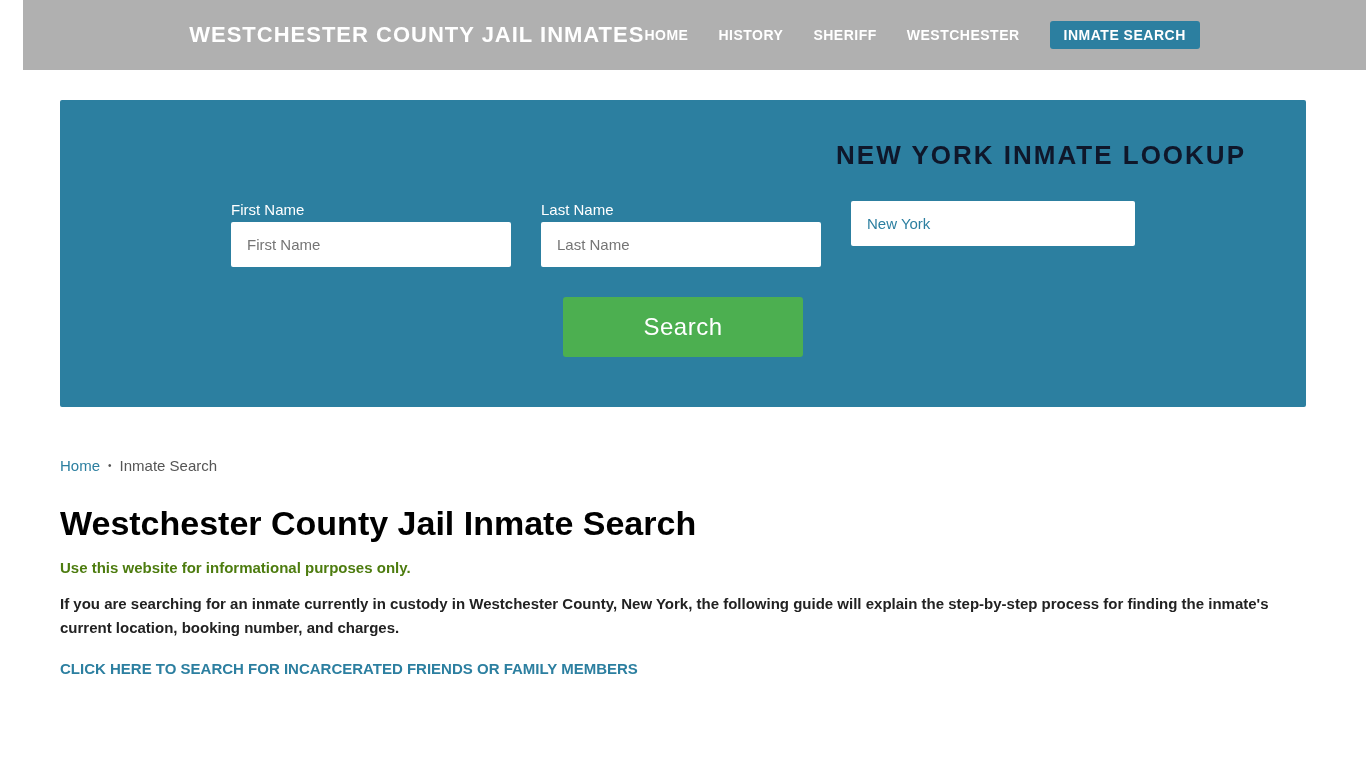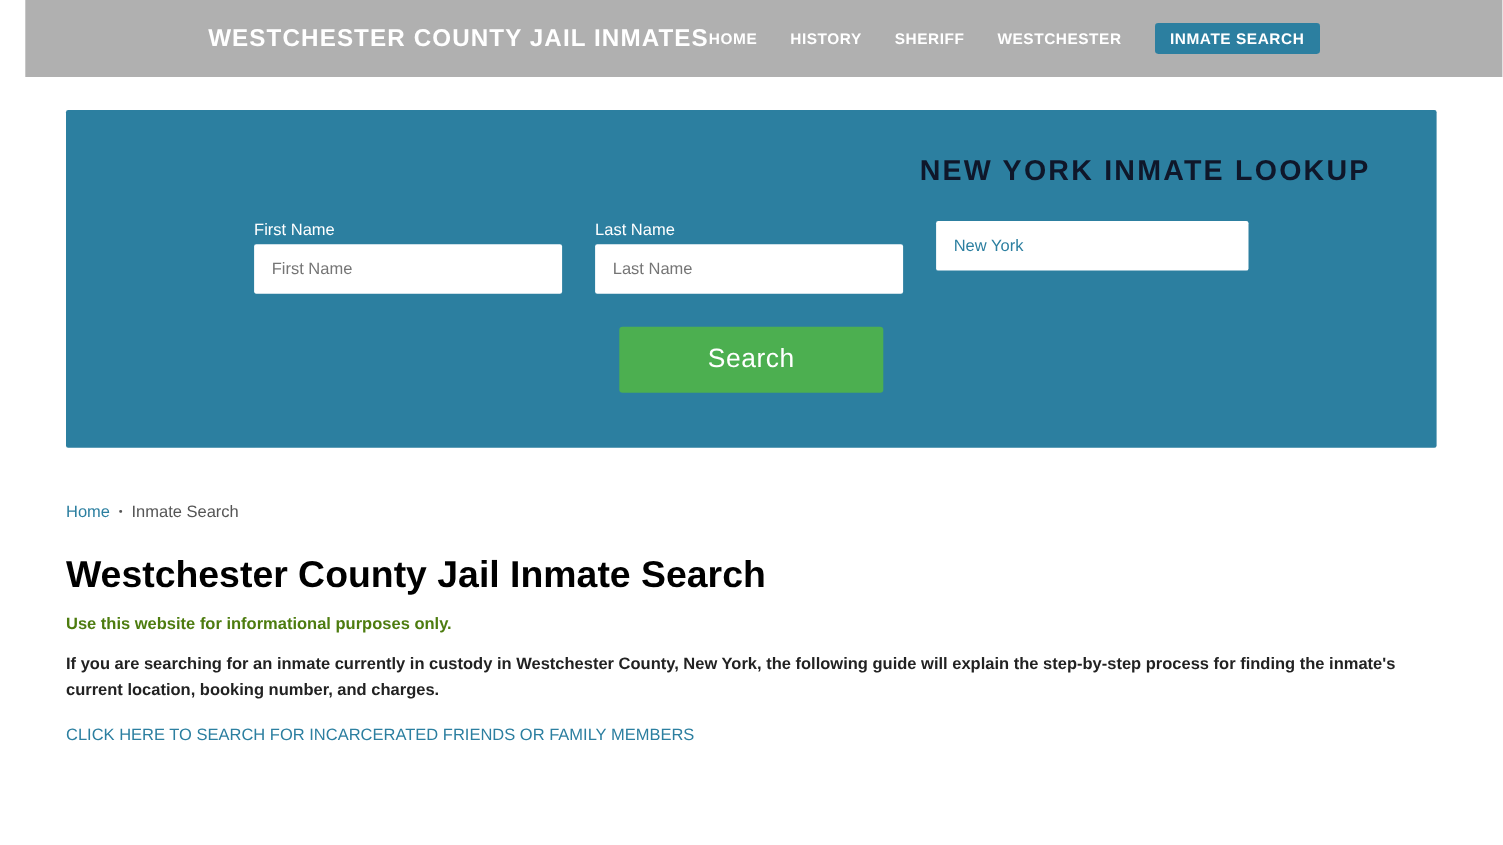--- a/index.html
+++ b/index.html
@@ -188,21 +188,21 @@
       font-weight: 400;
     }
 
     .info-paragraph strong {
       font-weight: 700;
     }
 
     .click-here-link {
       color: #2c7fa0;
       font-size: 15px;
-      font-weight: 400;
+      font-weight: 700;
       text-decoration: none;
       text-transform: uppercase;
       cursor: pointer;
     }
   </style>
 </head>
 <body>
 
 <header class="header">
   <div class="header-title">WESTCHESTER COUNTY JAIL INMATES</div>

